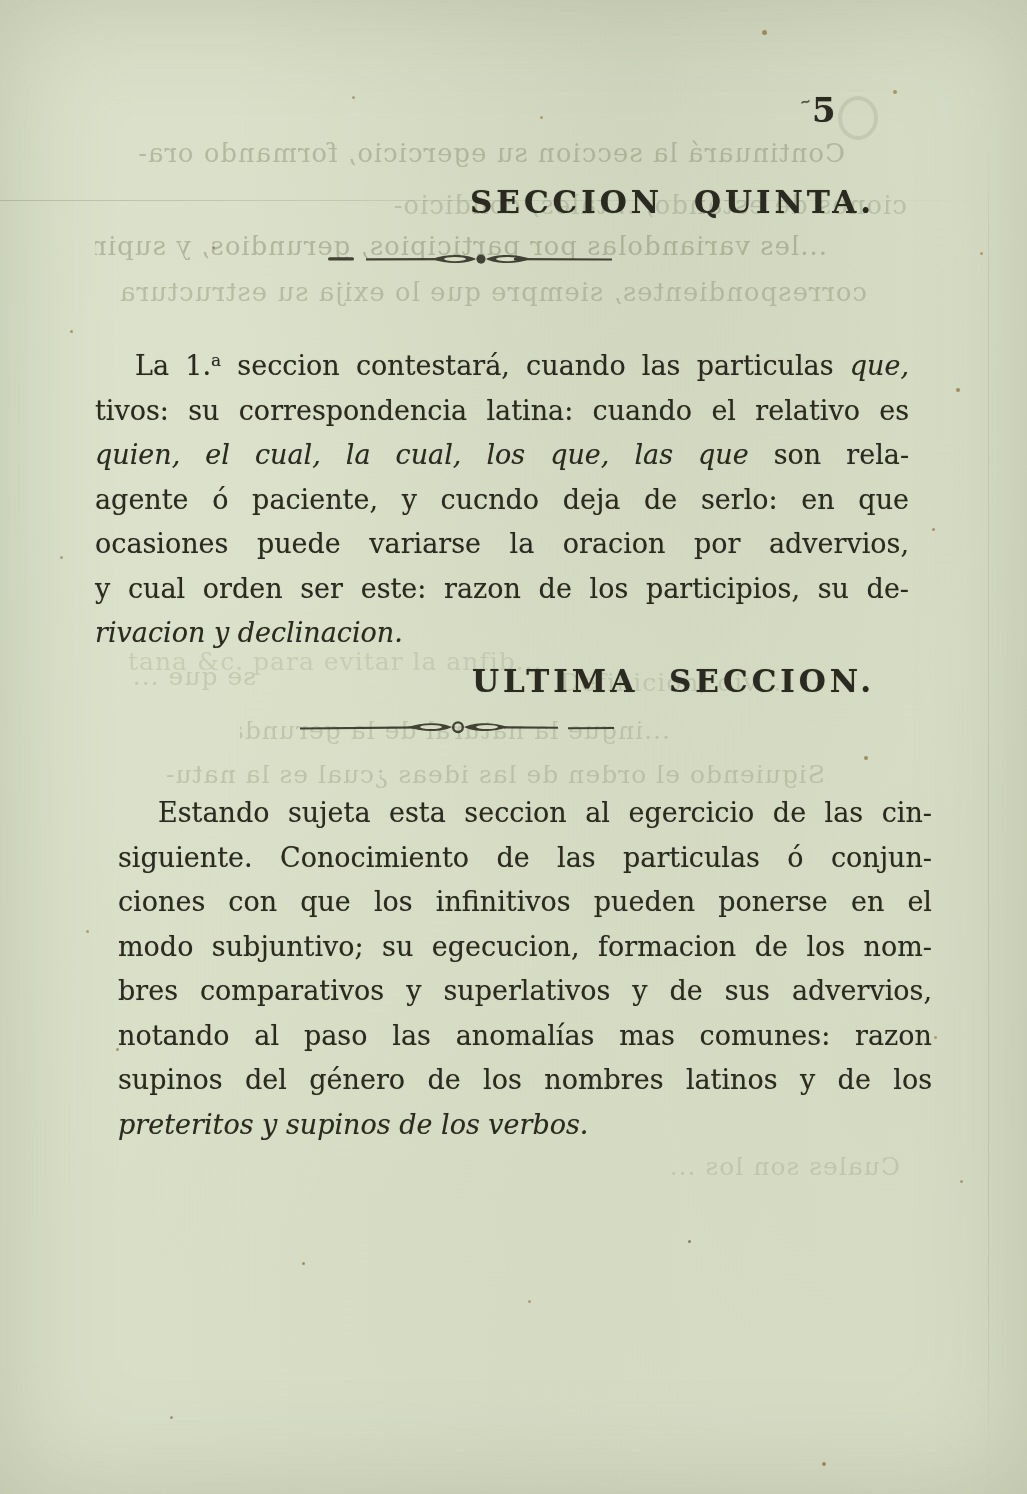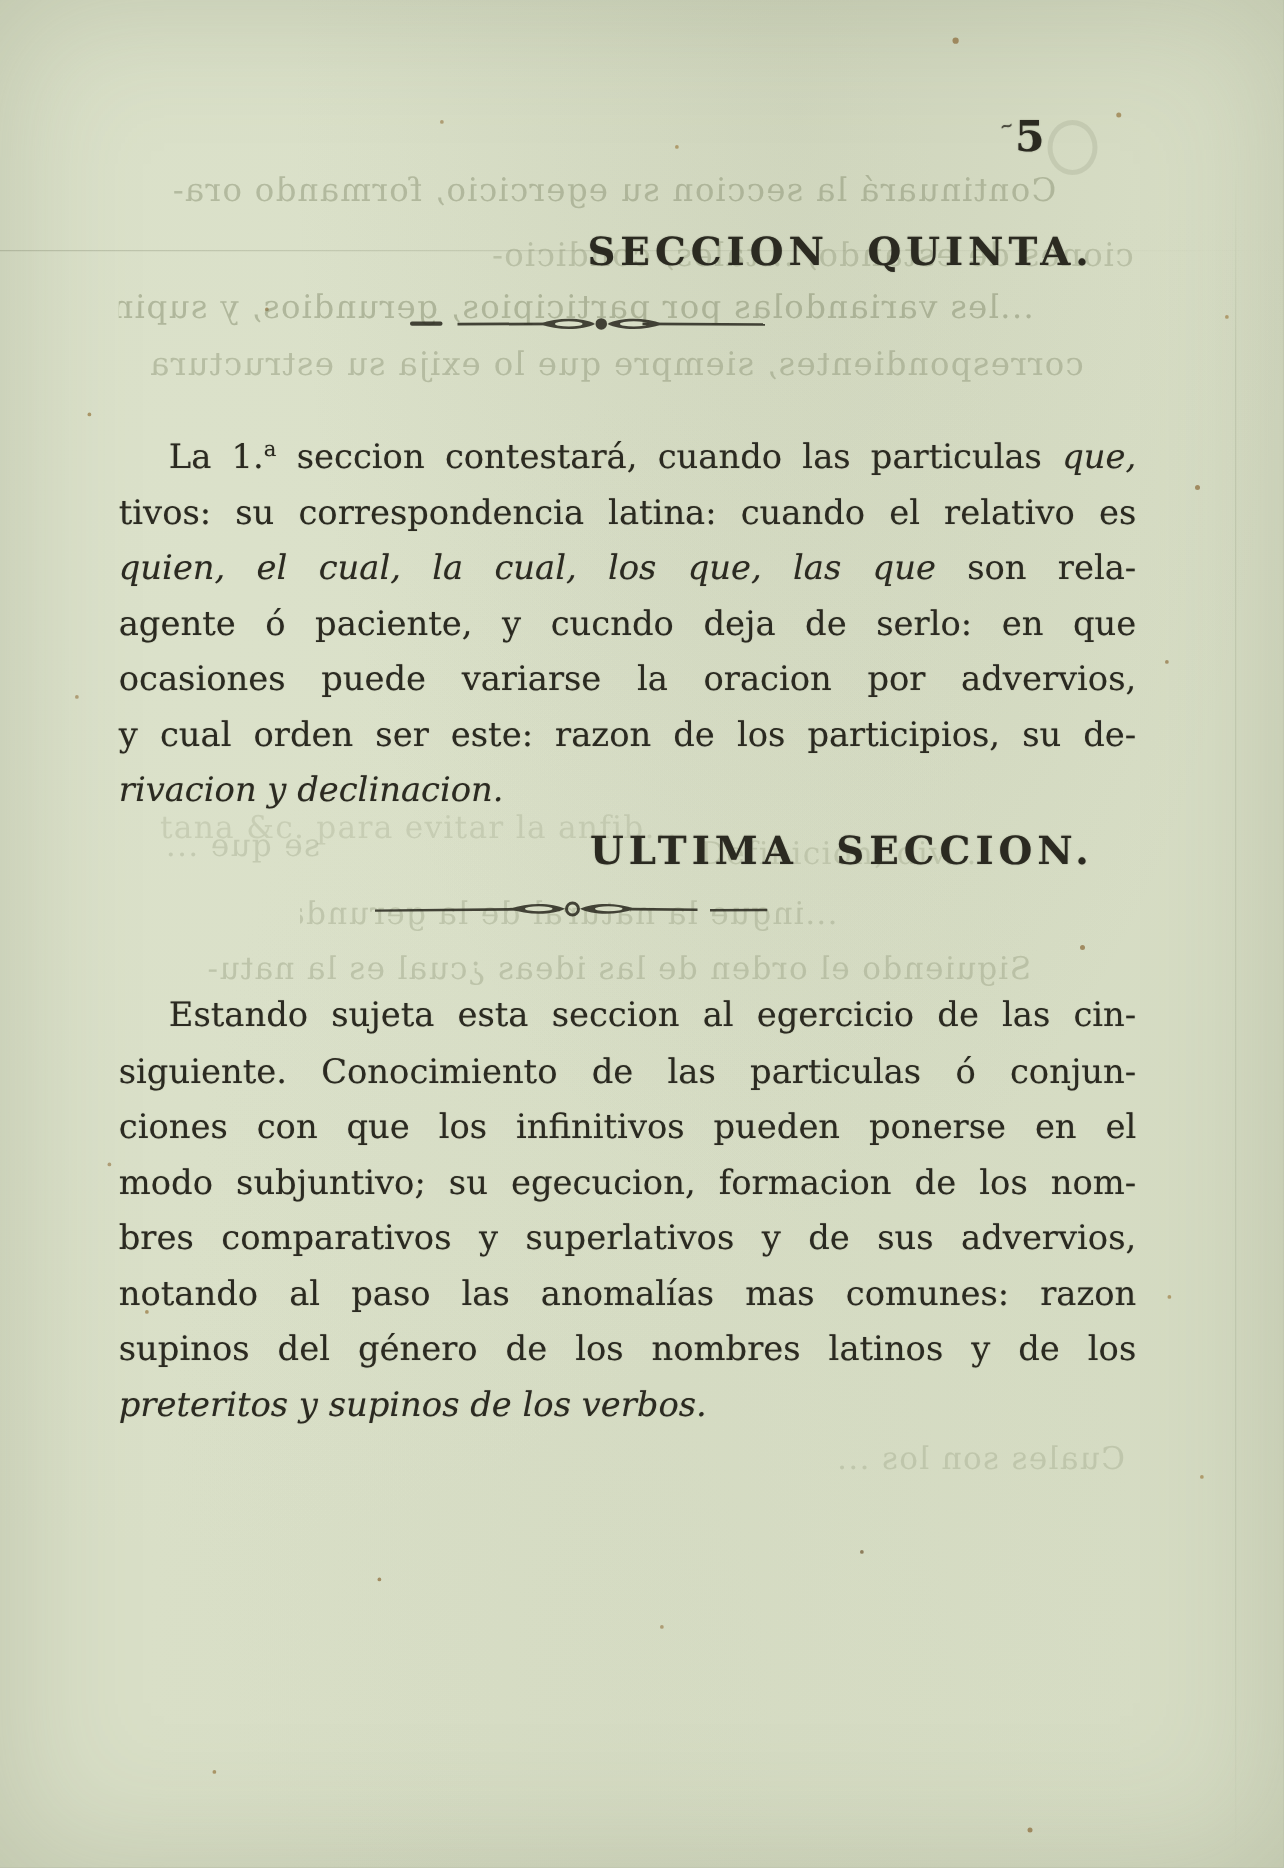--- a/index.html
+++ b/index.html
@@ -33,21 +33,21 @@
   .divider{position:absolute;color:#2e2d23;opacity:0.88;}
   #div1{left:328px;top:250px;}
   #div2{left:290px;top:718px;}
   
   .para{
     position:absolute;left:95px;width:814px;
     font-size:27px;
     text-shadow:0 0 0.8px rgba(43,42,33,0.4);
   }
   #para1{top:314px;margin-top:30px;}
-  #para2{top:791px;}
+  #para2{top:791px;margin-left:23px;}
   .tline{
     height:44.5px;line-height:44.5px;
     text-align:justify;text-align-last:justify;
     white-space:nowrap;
   }
   .tline.lastline{text-align-last:left;white-space:normal;font-style:italic;}
   .it{font-style:italic;}
   .sup{font-size:17px;position:relative;top:-9px;}
   
   .pagenum{

